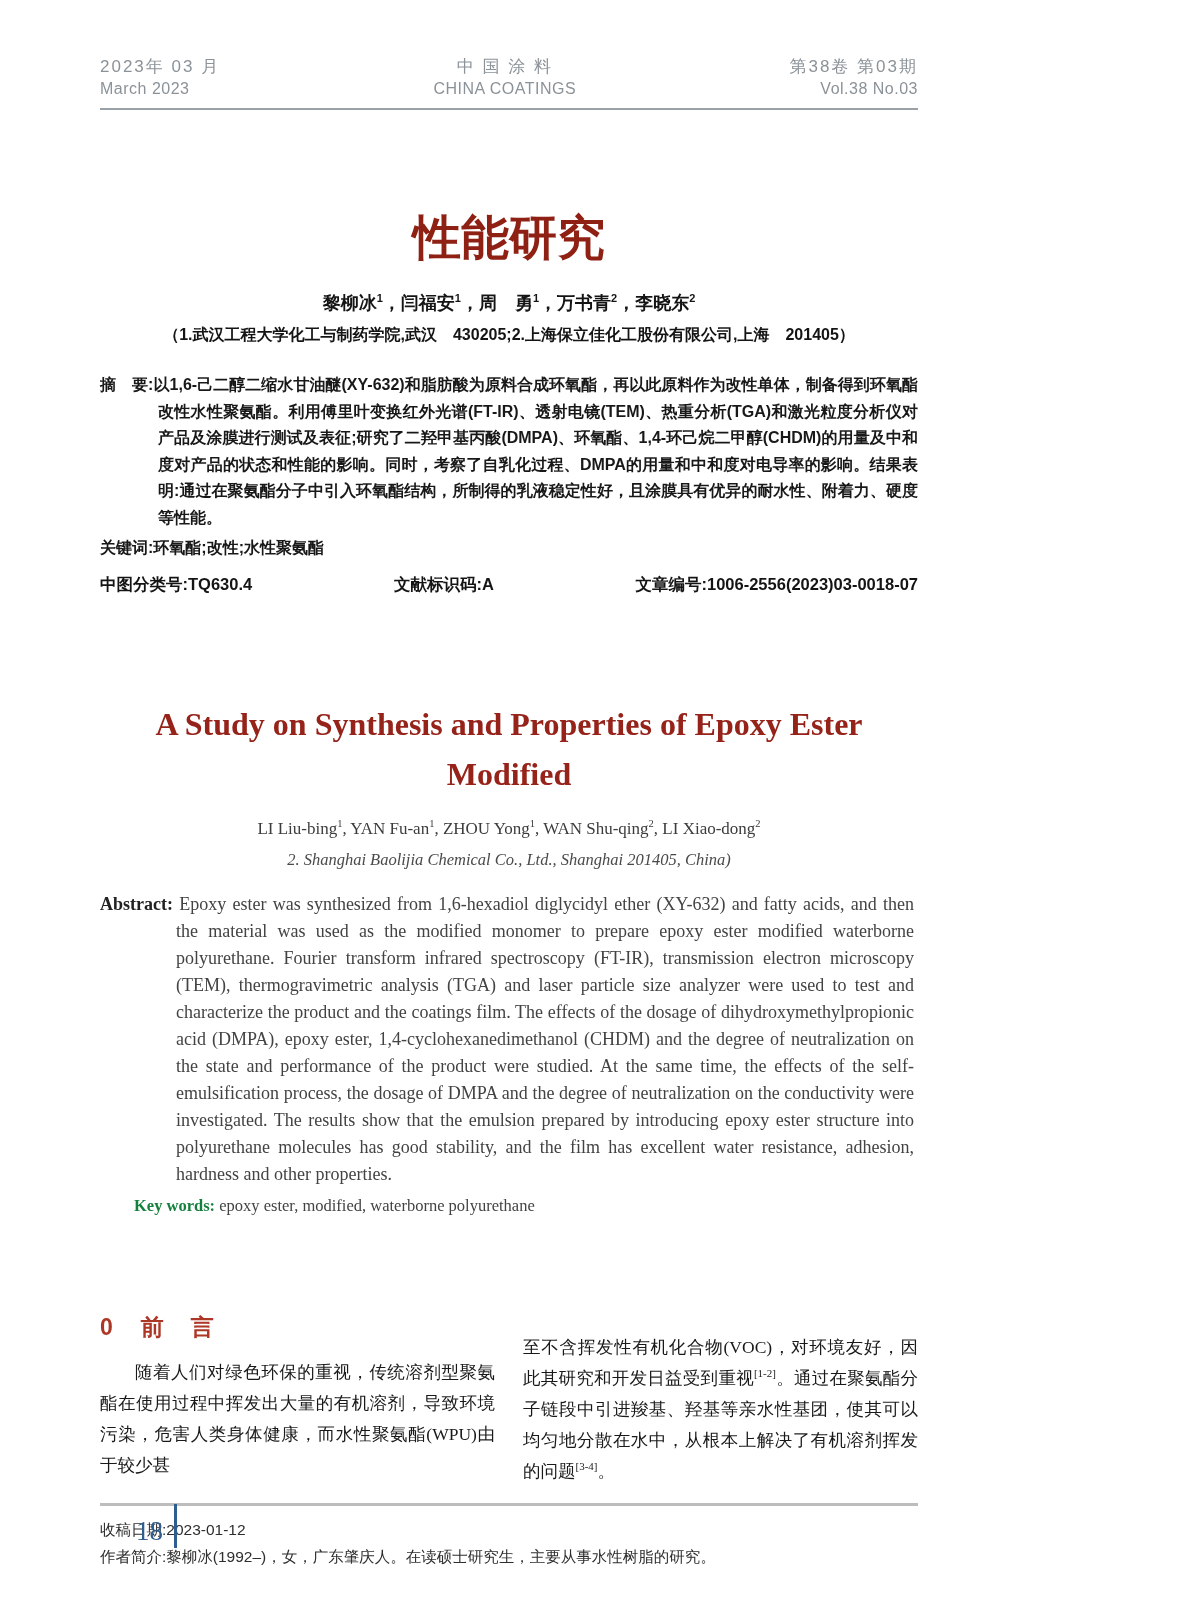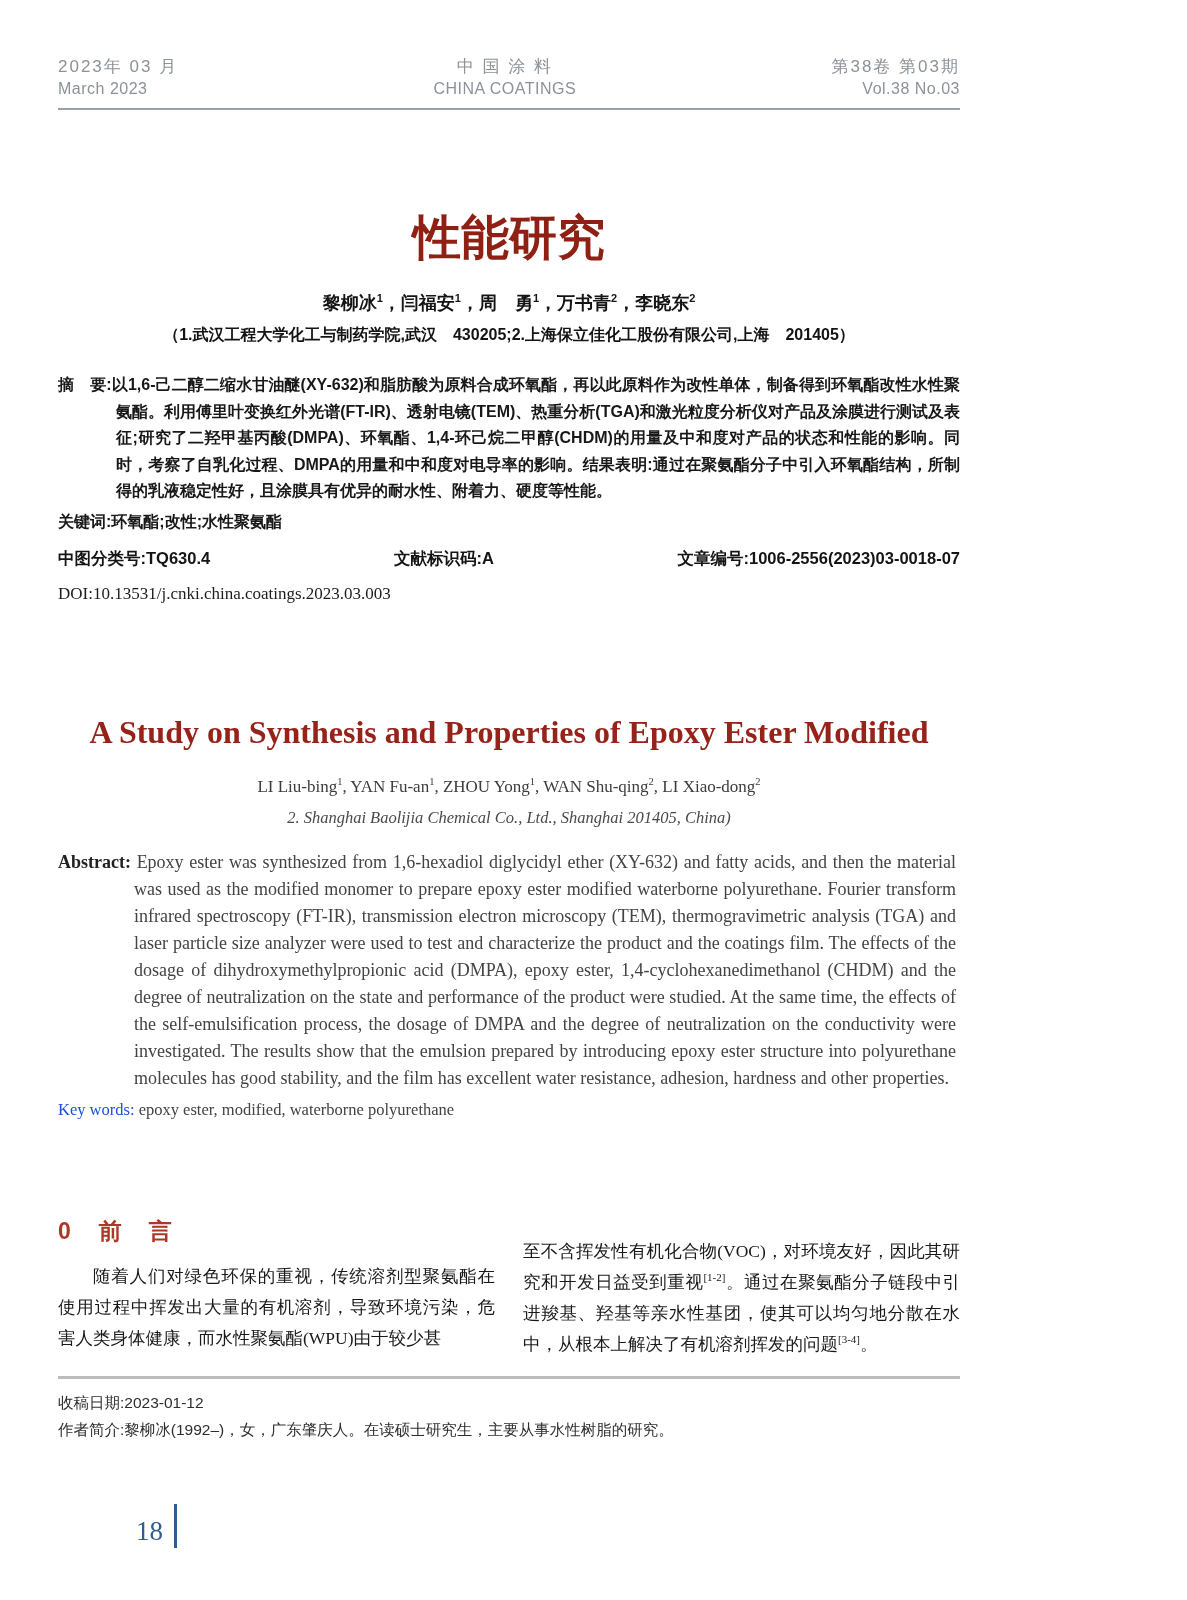--- a/index.html
+++ b/index.html
@@ -1,21 +1,21 @@
 <!DOCTYPE html>
 <html><head>
 <meta charset="utf-8">
 <style>
   html,body{margin:0;padding:0;background:#ffffff;}
   .page{
     position:relative;
     width:1018px;height:1600px;
     background:#ffffff;
     box-sizing:border-box;
-    padding:0 58px;
+    padding:0 100px;
     overflow:hidden;
     font-family:"Liberation Sans","DejaVu Sans",sans-serif;
     color:#1a1a1a;
   }
   sup{font-size:0.6em;vertical-align:super;line-height:0;}
 
   
   .journal-header{
     margin-top:56px;
     display:flex;justify-content:space-between;align-items:flex-end;
@@ -102,21 +102,21 @@
     font-size:18px;line-height:27px;
     color:#434343;text-align:justify;
     padding-left:76px;text-indent:-76px;
   }
   .abstract-en .lab{font-weight:bold;color:#222;}
   .keywords-en{
     margin:8px 0 0 0;
     font-family:"Liberation Serif","DejaVu Serif",serif;
     font-size:16.5px;color:#434343;
   }
-  .keywords-en .lab{font-weight:normal;color:#1d4ed8;}
+  .keywords-en .lab{font-weight:bold;color:#15803d;margin-left:34px;}
 
   
   .intro{
     margin-top:96px;
     display:flex;gap:28px;
   }
   .col{width:442px;}
   .sec-heading{
     margin:0 0 14px 0;
     font-size:23px;font-weight:bold;
@@ -192,21 +192,20 @@
   <p class="abstract-zh"><b class="lab">摘　要:</b><span>以1,6-己二醇二缩水甘油醚(XY-632)和脂肪酸为原料合成环氧酯，再以此原料作为改性单体，制备得到环氧酯改性水性聚氨酯。利用傅里叶变换红外光谱(FT-IR)、透射电镜(TEM)、热重分析(TGA)和激光粒度分析仪对产品及涂膜进行测试及表征;研究了二羟甲基丙酸(DMPA)、环氧酯、1,4-环己烷二甲醇(CHDM)的用量及中和度对产品的状态和性能的影响。同时，考察了自乳化过程、DMPA的用量和中和度对电导率的影响。结果表明:通过在聚氨酯分子中引入环氧酯结构，所制得的乳液稳定性好，且涂膜具有优异的耐水性、附着力、硬度等性能。</span></p>
 
   <p class="keywords-zh"><b class="lab">关键词:</b><span>环氧酯;改性;水性聚氨酯</span></p>
 
   <div class="class-row">
     <span>中图分类号:TQ630.4</span>
     <span>文献标识码:A</span>
     <span>文章编号:1006-2556(2023)03-0018-07</span>
   </div>
 
-  <p class="doi">DOI:10.13531/j.cnki.china.coatings.2023.03.003</p>
 
   <h2 class="title-en">
     <div>A Study on Synthesis and Properties of Epoxy Ester Modified</div>
   </h2>
 
   <div class="authors-en">
     <span>LI Liu-bing</span><sup>1</sup><span>, </span><span>YAN Fu-an</span><sup>1</sup><span>, </span><span>ZHOU Yong</span><sup>1</sup><span>, </span><span>WAN Shu-qing</span><sup>2</sup><span>, </span><span>LI Xiao-dong</span><sup>2</sup>
   </div>
 
   <div class="affil-en">

